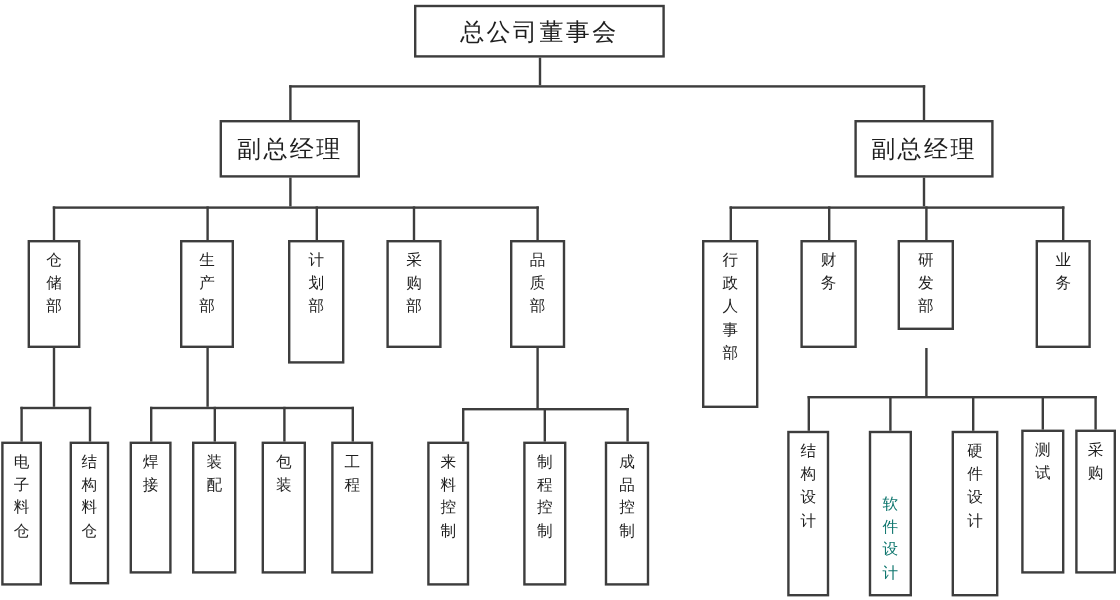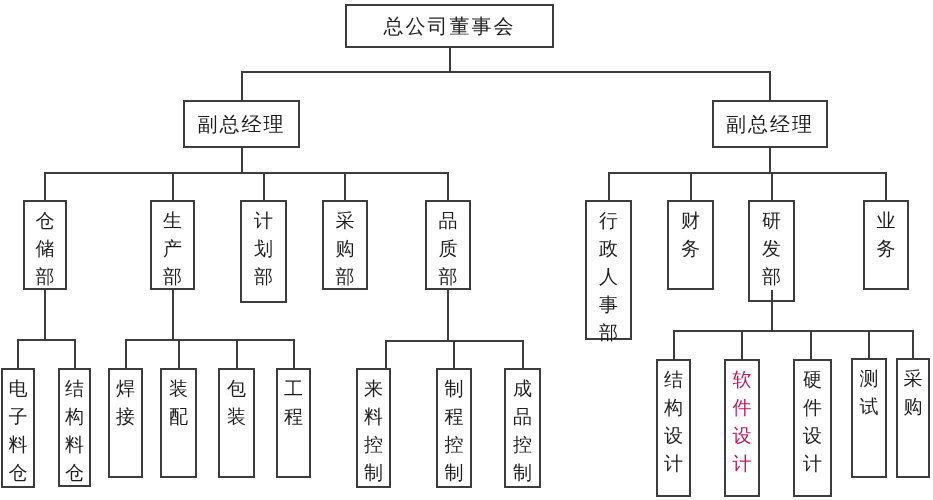--- a/index.html
+++ b/index.html
@@ -30,21 +30,21 @@
   .node.horizontal .label {
     font-size: 20px;
     letter-spacing: 2px;
     white-space: nowrap;
     text-align: center;
   }
   .node.vertical {
     align-items: flex-start;
   }
   .node.vertical .label {
-    font-size: 19px;
+    font-size: 13px;
     width: 1em;
     line-height: 1.48;
     padding-top: 5px;
     text-align: right;
     word-break: break-all;
   }
   .line {
     position: absolute;
     background: #3d3d3d;
   }
@@ -76,21 +76,21 @@
     </div>
     <div class="node vertical" style="left: 425px; top: 200px; width: 46px; height: 90px; border-color: rgb(61, 61, 61);">
       <span class="label" style="color: rgb(30, 30, 30);">品质部</span>
     </div>
     <div class="node vertical" style="left: 585px; top: 200px; width: 47px; height: 140px; border-color: rgb(61, 61, 61);">
       <span class="label" style="color: rgb(30, 30, 30);">行政人事部</span>
     </div>
     <div class="node vertical" style="left: 667px; top: 200px; width: 47px; height: 90px; border-color: rgb(61, 61, 61);">
       <span class="label" style="color: rgb(30, 30, 30);">财务</span>
     </div>
-    <div class="node vertical" style="left: 748px; top: 200px; width: 47px; height: 102px; border-color: rgb(61, 61, 61);">
+    <div class="node vertical" style="left: 748px; top: 200px; width: 47px; height: 75px; border-color: rgb(61, 61, 61);">
       <span class="label" style="color: rgb(30, 30, 30);">研发部</span>
     </div>
     <div class="node vertical" style="left: 863px; top: 200px; width: 46px; height: 90px; border-color: rgb(61, 61, 61);">
       <span class="label" style="color: rgb(30, 30, 30);">业务</span>
     </div>
     <div class="node vertical" style="left: 1px; top: 368px; width: 34px; height: 120px; border-color: rgb(61, 61, 61);">
       <span class="label" style="color: rgb(30, 30, 30);">电子料仓</span>
     </div>
     <div class="node vertical" style="left: 58px; top: 368px; width: 33px; height: 119px; border-color: rgb(61, 61, 61);">
       <span class="label" style="color: rgb(30, 30, 30);">结构料仓</span>
@@ -113,21 +113,21 @@
     <div class="node vertical" style="left: 436px; top: 368px; width: 36px; height: 120px; border-color: rgb(61, 61, 61);">
       <span class="label" style="color: rgb(30, 30, 30);">制程控制</span>
     </div>
     <div class="node vertical" style="left: 504px; top: 368px; width: 37px; height: 120px; border-color: rgb(61, 61, 61);">
       <span class="label" style="color: rgb(30, 30, 30);">成品控制</span>
     </div>
     <div class="node vertical" style="left: 656px; top: 359px; width: 35px; height: 138px; border-color: rgb(61, 61, 61);">
       <span class="label" style="color: rgb(30, 30, 30);">结构设计</span>
     </div>
     <div class="node vertical" style="left: 724px; top: 359px; width: 36px; height: 138px; border-color: rgb(61, 61, 61);">
-      <span class="label" style="color: #be185d;">软件设计</span>
+      <span class="label" style="color: #0f766e; margin-top: 44px;">软件设计</span>
     </div>
     <div class="node vertical" style="left: 793px; top: 359px; width: 39px; height: 138px; border-color: rgb(61, 61, 61);">
       <span class="label" style="color: rgb(30, 30, 30);">硬件设计</span>
     </div>
     <div class="node vertical" style="left: 851px; top: 358px; width: 36px; height: 120px; border-color: rgb(61, 61, 61);">
       <span class="label" style="color: rgb(30, 30, 30);">测试</span>
     </div>
     <div class="node vertical" style="left: 896px; top: 358px; width: 34px; height: 120px; border-color: rgb(61, 61, 61);">
       <span class="label" style="color: rgb(30, 30, 30);">采购</span>
     </div>

